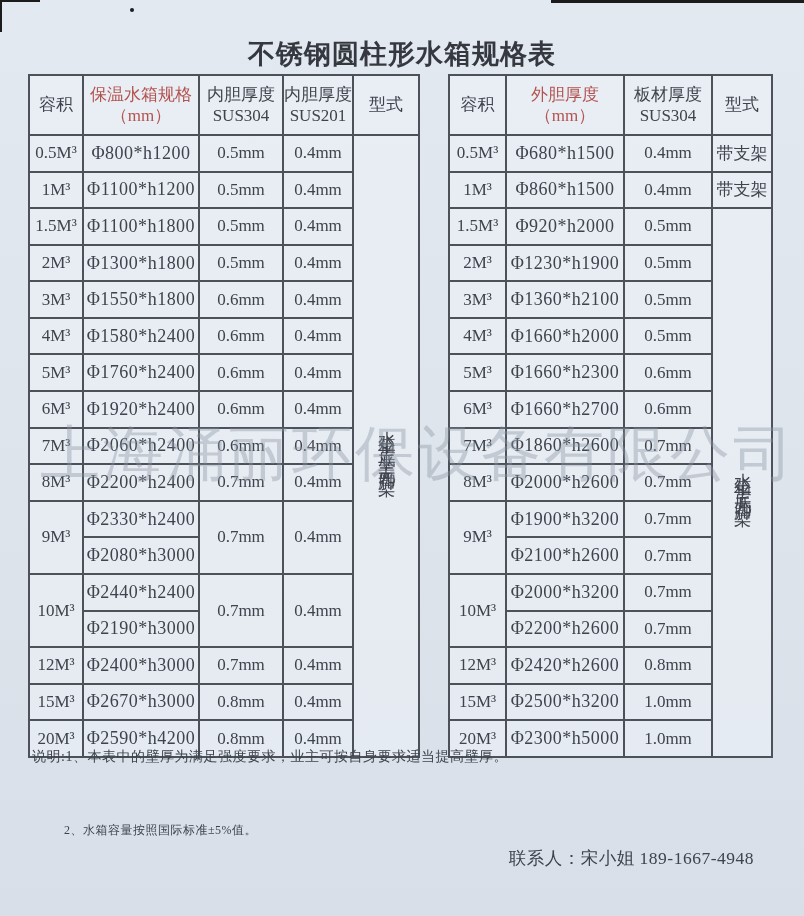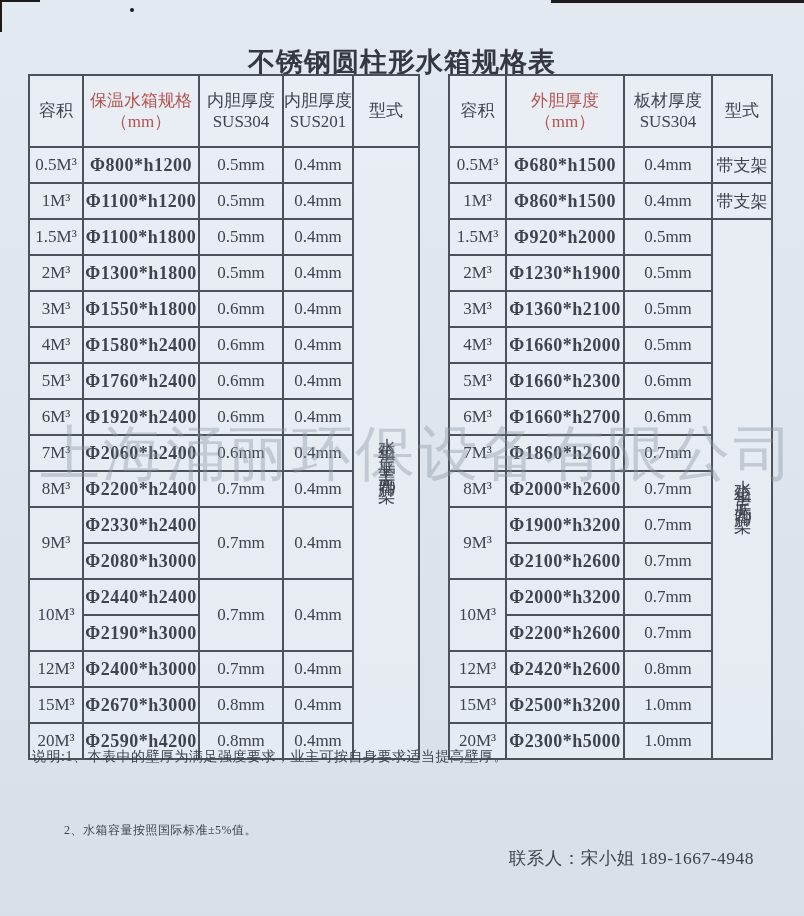--- a/index.html
+++ b/index.html
@@ -13,40 +13,40 @@
     font-family:"Liberation Serif","DejaVu Serif",serif;
     color:var(--text);
   }
   .artifact{position:absolute;background:#1c1c1c;}
   #artifact-top-left{left:0;top:0;width:40px;height:2px;}
   #artifact-top-right{left:551px;top:0;width:253px;height:3px;}
   #artifact-left-edge{left:0;top:0;width:2px;height:32px;}
   #artifact-dot{left:130px;top:8px;width:4px;height:4px;border-radius:50%;}
 
   h1#page-title{
-    position:absolute;left:0;right:0;top:28px;margin:16px;
+    position:absolute;left:0;right:0;top:28px;margin:8px;
     text-align:center;font-size:27px;font-weight:bold;color:#35383f;
     letter-spacing:1px;
   }
   table{
     position:absolute;border-collapse:collapse;table-layout:fixed;
     background:var(--cellbg);
   }
   #insulated-table{left:28px;top:74px;width:390px;height:684px;}
   #cold-table{left:448px;top:74px;width:323px;height:684px;}
   th,td{
     border:2px solid var(--border);text-align:center;vertical-align:middle;
     padding:0;font-size:17px;font-weight:normal;color:var(--text);
     overflow:hidden;
   }
-  thead tr{height:72px;}
+  thead tr{height:60px;}
   tbody tr{height:36px;}
   th .hline{line-height:1.25;}
   th.red-header{color:var(--red);}
-  td.spec{font-size:18px;letter-spacing:0.5px;font-weight:bold;}
+  td.spec{font-size:18px;letter-spacing:0.5px;}
   td.vol{font-size:17px;font-family:Liberation Serif, serif;}
   td.type-cell{vertical-align:middle;}
   .vtext{
     display:inline-block;writing-mode:vertical-rl;
     letter-spacing:6px;font-size:17.5px;line-height:1.1;
   }
   #watermark{
     position:absolute;left:40px;top:424px;width:756px;
     font-size:60px;line-height:1;letter-spacing:3px;white-space:nowrap;
     color:var(--wm);z-index:6;pointer-events:none;

